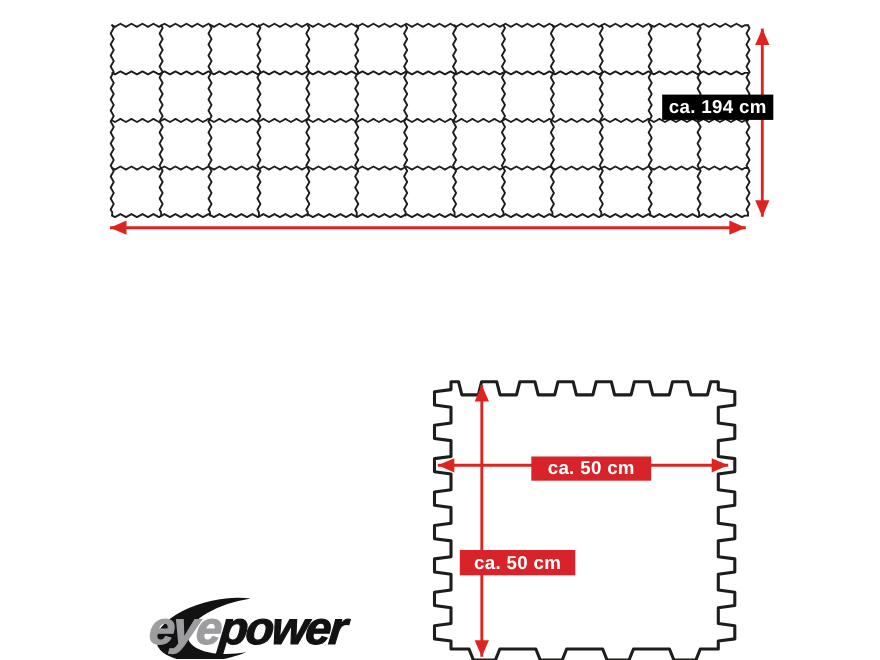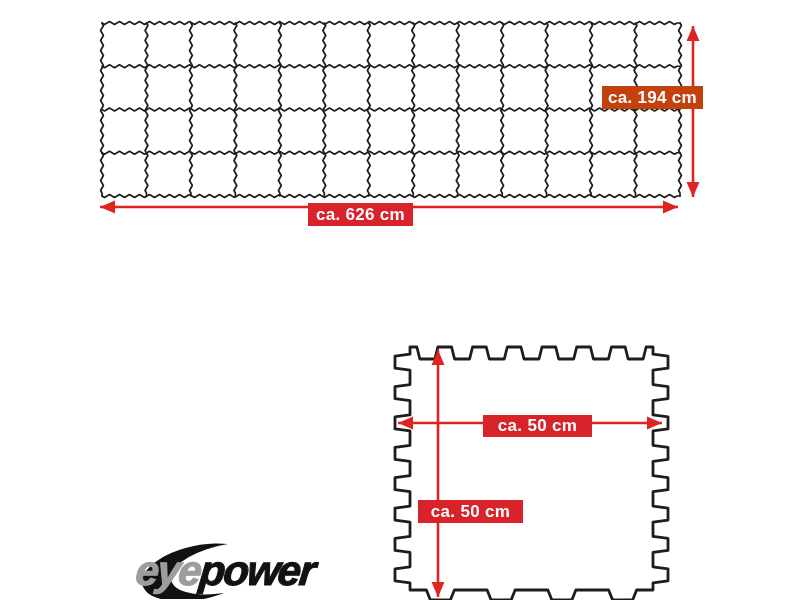--- a/index.html
+++ b/index.html
@@ -58,23 +58,22 @@
       <polygon points="678,207 663,213.5 663,200.5" fill="#dd2420"></polygon>
       <path d="M 410 347 h 6.857142857142858 l 3 12 h 15 l 3 -12 h 13.714285714285715 l 3 12 h 15 l 3 -12 h 13.714285714285715 l 3 12 h 15 l 3 -12 h 13.714285714285715 l 3 12 h 15 l 3 -12 h 13.714285714285715 l 3 12 h 15 l 3 -12 h 13.714285714285715 l 3 12 h 15 l 3 -12 h 13.714285714285715 l 3 12 h 15 l 3 -12 h 6.857142857142858 v 7.1875 l 15 2 v 12 l -15 2 v 14.375 l 15 2 v 12 l -15 2 v 14.375 l 15 2 v 12 l -15 2 v 14.375 l 15 2 v 12 l -15 2 v 14.375 l 15 2 v 12 l -15 2 v 14.375 l 15 2 v 12 l -15 2 v 14.375 l 15 2 v 12 l -15 2 v 14.375 l 15 2 v 12 l -15 2 v 7.1875 h -16.375 l -4 10 h -20 l -4 -10 h -32.75 l -4 10 h -20 l -4 -10 h -32.75 l -4 10 h -20 l -4 -10 h -32.75 l -4 10 h -20 l -4 -10 h -16.375 v -7.1875 l -15 -2 v -12 l 15 -2 v -14.375 l -15 -2 v -12 l 15 -2 v -14.375 l -15 -2 v -12 l 15 -2 v -14.375 l -15 -2 v -12 l 15 -2 v -14.375 l -15 -2 v -12 l 15 -2 v -14.375 l -15 -2 v -12 l 15 -2 v -14.375 l -15 -2 v -12 l 15 -2 v -14.375 l -15 -2 v -12 l 15 -2 v -7.1875 Z" fill="#ffffff" stroke="#1d1d1b" stroke-width="2.8" stroke-linejoin="round" stroke-linecap="round"></path>
       <line x1="398" y1="423" x2="662" y2="423" stroke="#dd2420" stroke-width="2.6"></line>
       <polygon points="398,423 413,416.5 413,429.5" fill="#dd2420"></polygon>
       <polygon points="662,423 647,429.5 647,416.5" fill="#dd2420"></polygon>
       <line x1="438" y1="350" x2="438" y2="597" stroke="#dd2420" stroke-width="2.6"></line>
       <polygon points="438,350 444.5,365 431.5,365" fill="#dd2420"></polygon>
       <polygon points="438,597 431.5,582 444.5,582" fill="#dd2420"></polygon>
     </svg>
 
-  <div class="dim-label" id="lbl-grid-h" style="left: 602px; top: 86px; width: 101px; height: 23px; background: #c2410c; color: rgb(255, 255, 255);">ca. 194 cm</div>
+  <div class="dim-label" id="lbl-grid-h" style="left: 602px; top: 86px; width: 101px; height: 23px; background: #000000; color: rgb(255, 255, 255);">ca. 194 cm</div>
 
-  <div class="dim-label" id="lbl-grid-w" style="left: 308px; top: 203px; width: 105px; height: 23px; background: rgb(216, 35, 43); color: rgb(255, 255, 255);">ca. 626 cm</div>
 
   <div class="dim-label" id="lbl-tile-w" style="left: 483px; top: 415px; width: 109px; height: 22px; background: rgb(216, 35, 43); color: rgb(255, 255, 255);">ca. 50 cm</div>
 
   <div class="dim-label" id="lbl-tile-h" style="left: 418px; top: 500px; width: 105px; height: 23px; background: rgb(216, 35, 43); color: rgb(255, 255, 255);">ca. 50 cm</div>
 
   <div class="logo">
     <svg width="205" height="62" viewBox="0 0 205 62">
       <path id="swoosh-path" d="M 116 7 A 58 27 -12 1 0 112 56 A 52 22 -12 1 1 116 7 Z" fill="#121212"></path>
     </svg>
     <div class="logo-text"><span id="logo-eye" style="color: rgb(157, 157, 160);">eye</span><span id="logo-power" style="color: rgb(18, 18, 18);">power</span></div>

